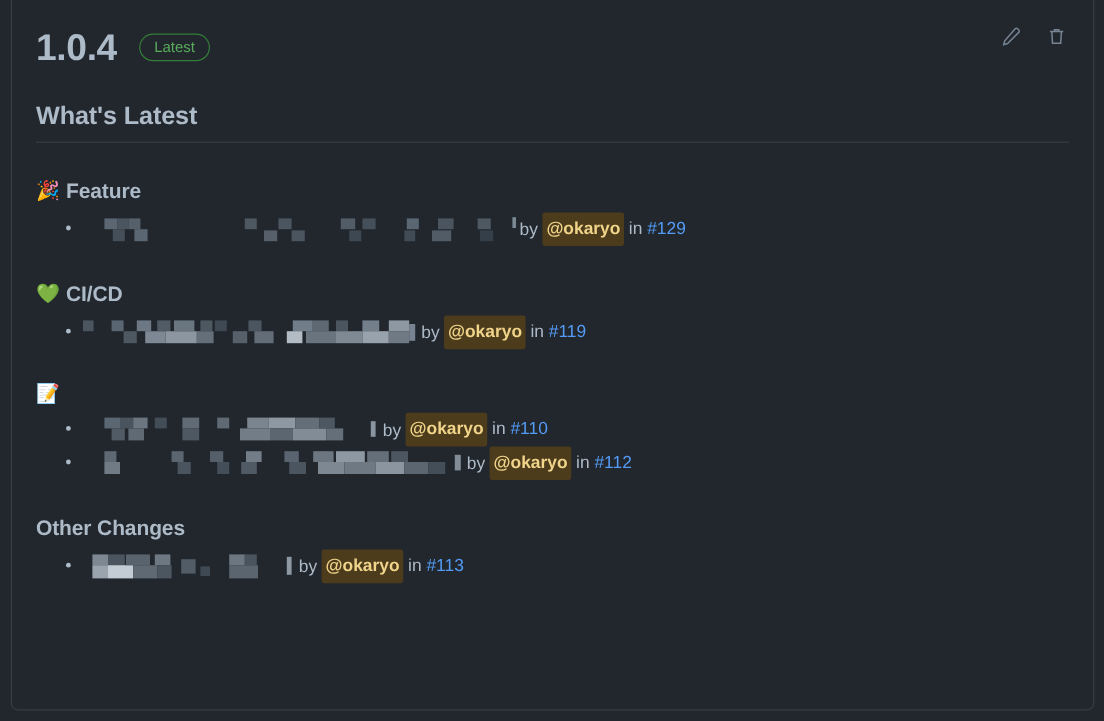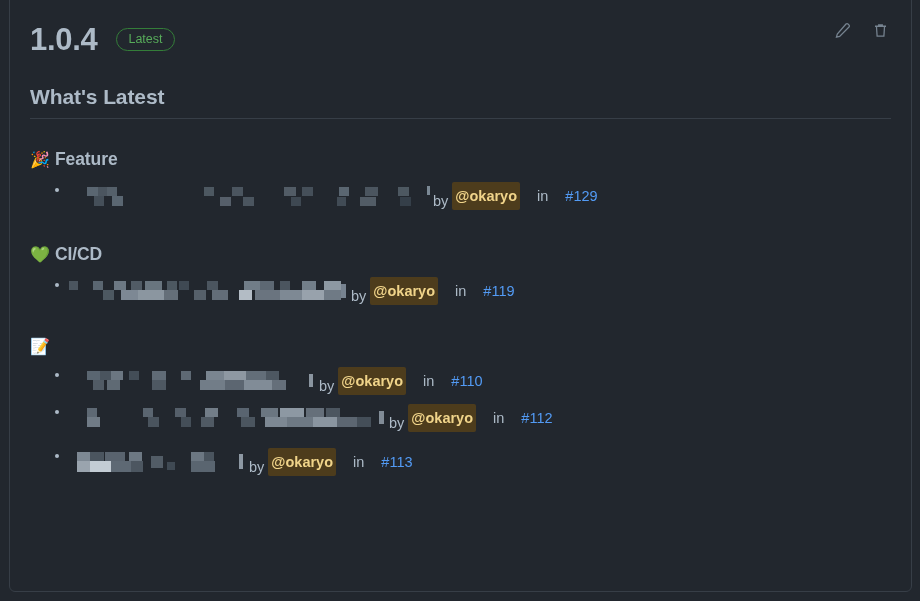--- a/index.html
+++ b/index.html
@@ -128,30 +128,30 @@
     display: inline-block;
     position: relative;
     height: 22px;
     vertical-align: middle;
     overflow: hidden;
   }
   .redacted i {
     position: absolute;
     display: block;
   }
-  .by { color: #adbac7; margin: 11px 4px 0 2px; }
+  .by { color: #adbac7; margin: 1px 4px 0 2px; }
   .author {
     background: #4d3c1c;
     color: #f0d48a;
     font-weight: bold;
     padding: 1px 3px;
     border-radius: 2px;
     text-decoration: none;
   }
-  .inword { color: #adbac7; margin: 0 17px; }
+  .inword { color: #adbac7; margin: 0 4px; }
   .prlink { color: #539bf5; text-decoration: none; }
   
   .changelog-line {
     margin-top: 30px;
     font-size: 14.5px;
     color: #adbac7;
     display: flex;
     align-items: center;
   }
   .changelog-label { font-weight: bold; }
@@ -320,20 +320,23 @@
                 <i style="left: 268px; top: 10px; width: 20px; height: 10px; background: rgb(92, 102, 113);"></i>
                 <i style="left: 288px; top: 10px; width: 14px; height: 10px; background: rgb(68, 78, 88);"></i>
                 <i style="left: 310px; top: 4px; width: 5px; height: 13px; background: rgb(129, 140, 151);"></i>
               </span>
               <span class="by">by</span>
               <a class="author" href="#">@okaryo</a>
               <span class="inword">in</span>
               <a class="prlink" href="#">#112</a>
             </li>
           </ul>
+          <h3 class="group-h plain">
+            <span>Other Changes</span>
+          </h3>
           <ul class="changes">
             <li>
               <span class="redacted" style="width: 178px;">
                 <i style="left: 8px; top: 1px; width: 13px; height: 9px; background: rgb(125, 136, 147);"></i>
                 <i style="left: 8px; top: 10px; width: 13px; height: 11px; background: rgb(154, 164, 174);"></i>
                 <i style="left: 21px; top: 1px; width: 14px; height: 9px; background: rgb(75, 85, 95);"></i>
                 <i style="left: 21px; top: 10px; width: 21px; height: 11px; background: rgb(195, 204, 212);"></i>
                 <i style="left: 42px; top: 10px; width: 20px; height: 11px; background: rgb(94, 105, 116);"></i>
                 <i style="left: 36px; top: 1px; width: 20px; height: 9px; background: rgb(89, 99, 110);"></i>
                 <i style="left: 60px; top: 1px; width: 13px; height: 9px; background: rgb(109, 120, 131);"></i>

